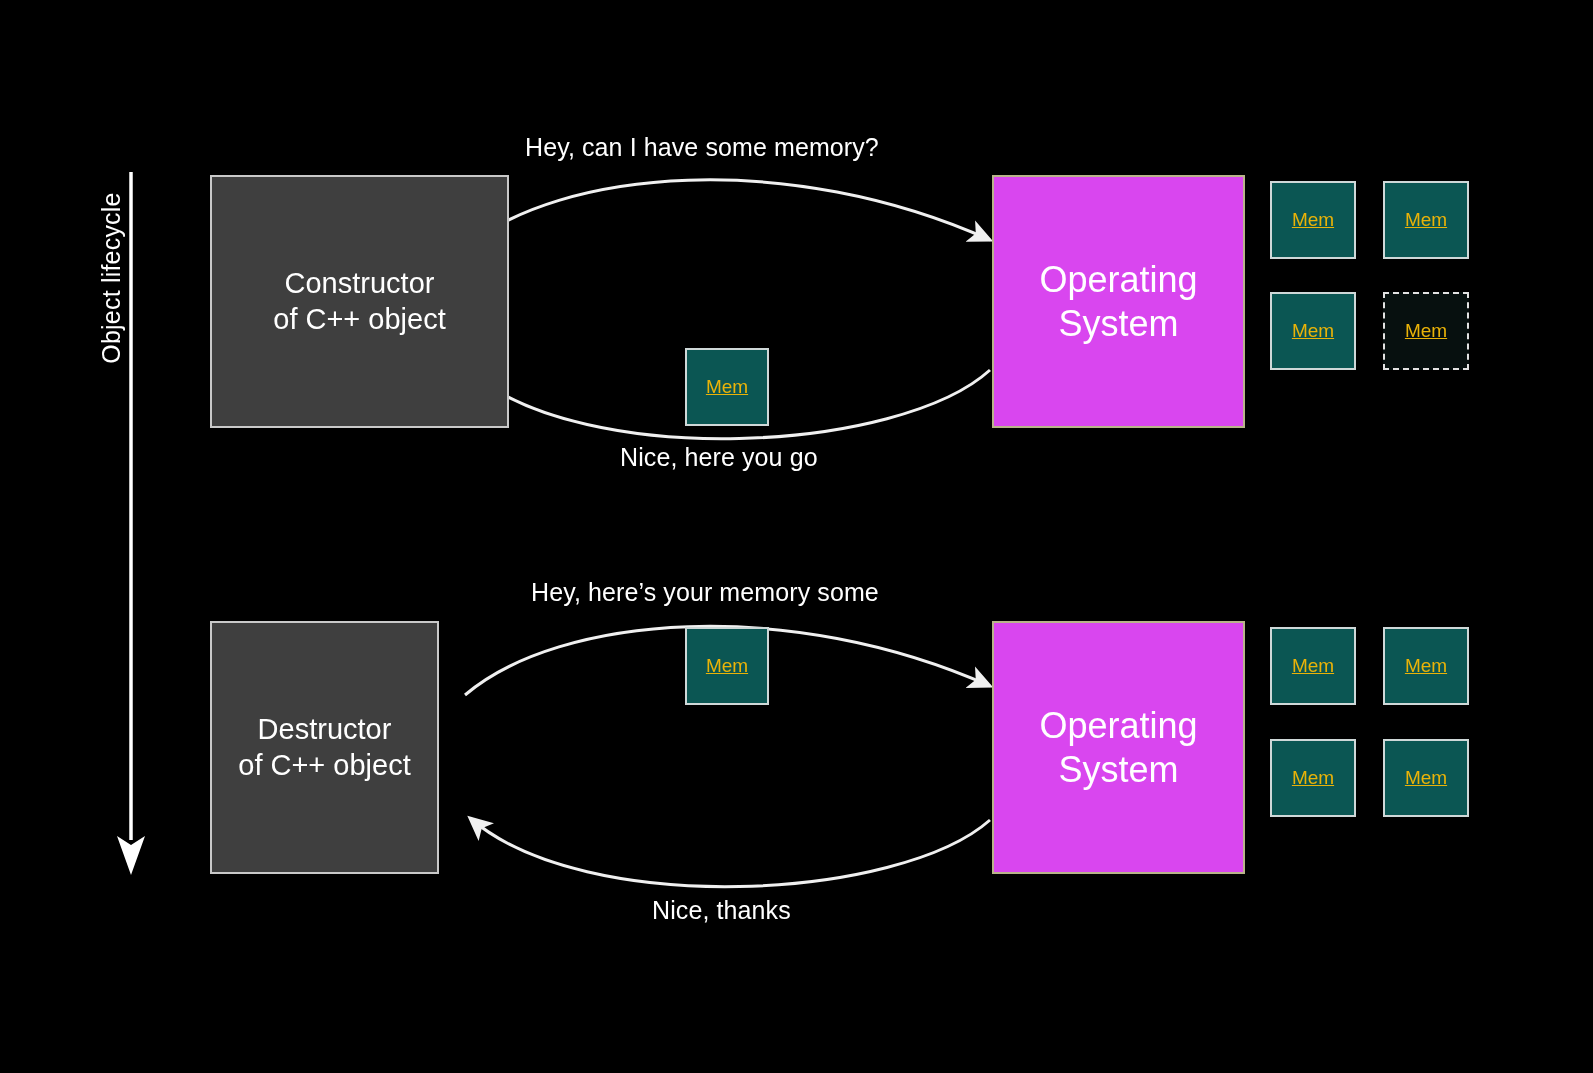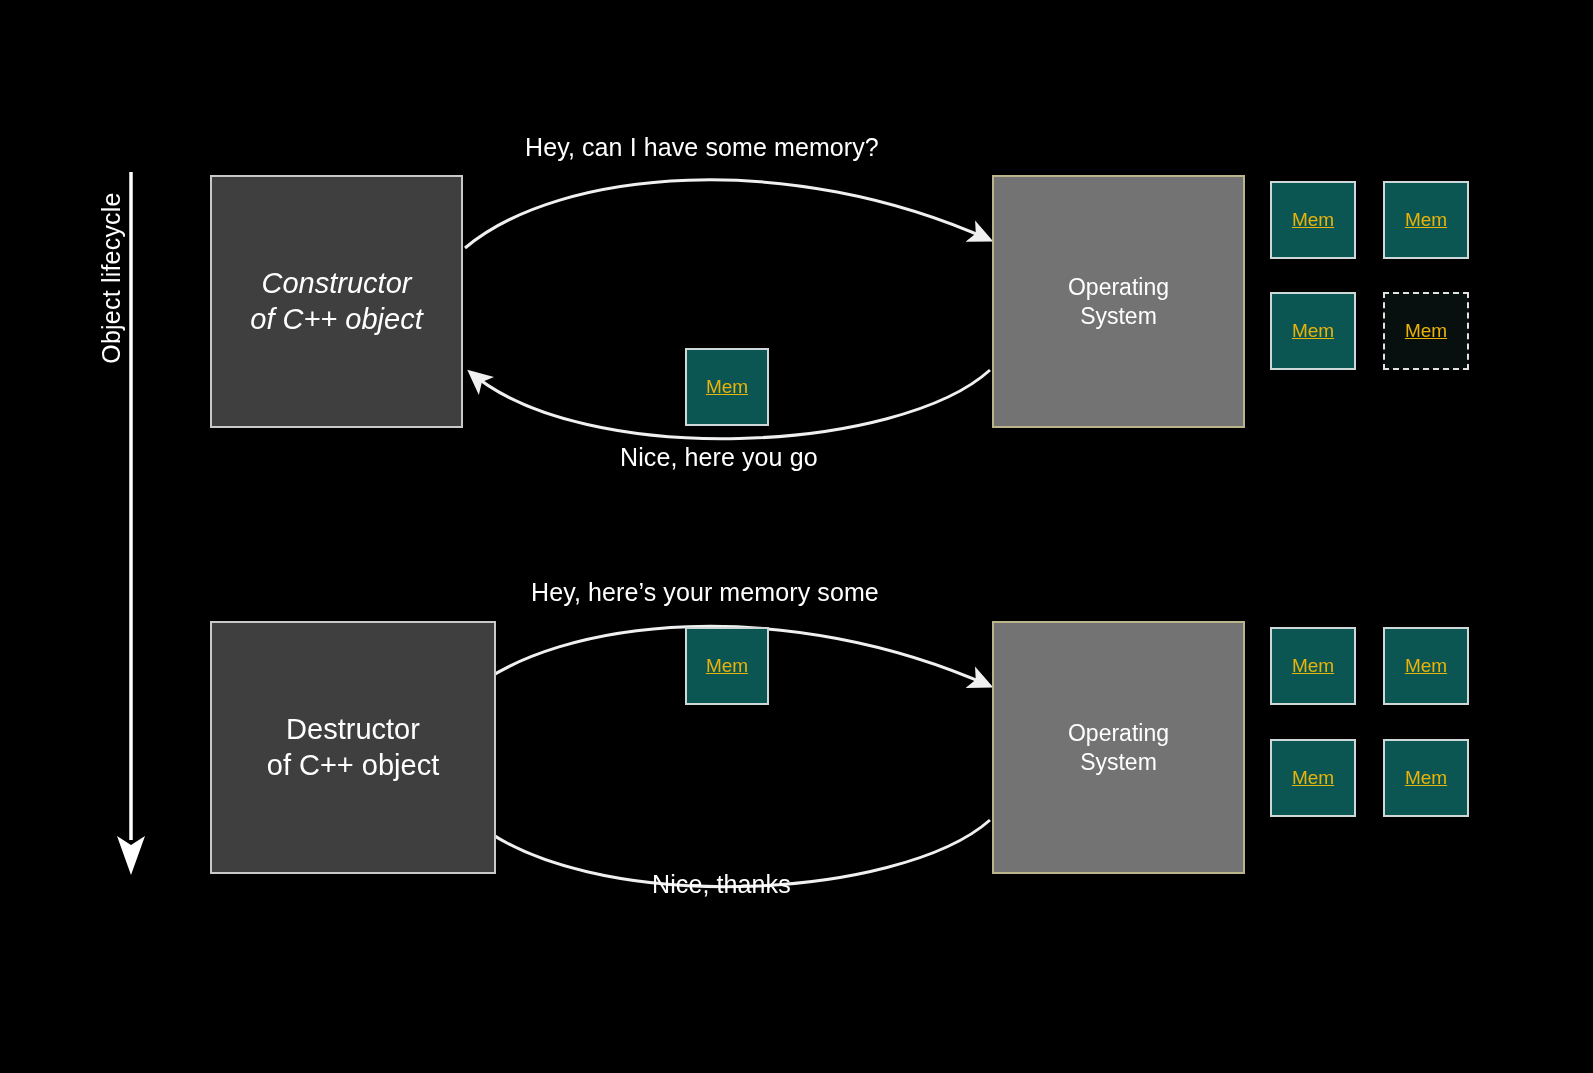--- a/index.html
+++ b/index.html
@@ -33,23 +33,23 @@
     text-align:center;
     color:#fff;
     line-height:1.22;
   }
   .node-obj{
     background:#3f3f3f;
     border:2px solid #c9c9c9;
     font-size:29px;
   }
   .node-os{
-    background:#737373;
+    background:#d946ef;
     border:2px solid #b9b48a;
-    font-size:23px;
+    font-size:36px;
   }
 
   
   .mem{
     position:absolute;
     box-sizing:border-box;
     display:flex;align-items:center;justify-content:center;
     background:#0b5653;
     border:2px solid #cfd8d8;
     color:#eab308;
@@ -94,21 +94,21 @@
 
     <path d="M990,370 C900,452 585,470 470,372" fill="none" stroke="#f0f0f0" stroke-width="3" marker-end="url(#ah2)"></path>
 
     <path d="M465,695 C560,614 790,597 990,686" fill="none" stroke="#f0f0f0" stroke-width="3" marker-end="url(#ah)"></path>
 
     <path d="M990,820 C900,900 585,918 470,818" fill="none" stroke="#f0f0f0" stroke-width="3" marker-end="url(#ah2)"></path>
   </svg>
 
   <div class="lifecycle-label">Object lifecycle</div>
 
-  <div class="node node-obj" style="left:210px;top:175px;width:253px;height:253px;font-style:italic;">
+  <div class="node node-obj" style="left:210px;top:175px;width:299px;height:253px;">
     <div>
       <div>Constructor</div>
       <div>of C++ object</div>
     </div>
   </div>
 
   <div class="node node-os" style="left:992px;top:175px;width:253px;height:253px;">
     <div>
       <div>Operating</div>
       <div>System</div>
@@ -119,37 +119,37 @@
 
   <div class="bubble" style="left:620px;top:443px;">Nice, here you go</div>
 
   <div class="mem" style="left:685px;top:348px;width:84px;height:78px;">Mem</div>
 
   <div class="mem" style="left:1270px;top:181px;width:86px;height:78px;">Mem</div>
   <div class="mem" style="left:1383px;top:181px;width:86px;height:78px;">Mem</div>
   <div class="mem" style="left:1270px;top:292px;width:86px;height:78px;">Mem</div>
   <div class="mem empty" style="left:1383px;top:292px;width:86px;height:78px;">Mem</div>
 
-  <div class="node node-obj" style="left:210px;top:621px;width:286px;height:253px;align-items:center;">
+  <div class="node node-obj" style="left:210px;top:621px;width:229px;height:253px;align-items:center;">
     <div>
       <div>Destructor</div>
       <div>of C++ object</div>
     </div>
   </div>
 
   <div class="node node-os" style="left:992px;top:621px;width:253px;height:253px;">
     <div>
       <div>Operating</div>
       <div>System</div>
     </div>
   </div>
 
   <div class="bubble" style="left:531px;top:578px;">Hey, here’s your memory some</div>
 
-  <div class="bubble" style="left:652px;top:870px;">Nice, thanks</div>
+  <div class="bubble" style="left:652px;top:896px;">Nice, thanks</div>
 
   <div class="mem" style="left:685px;top:627px;width:84px;height:78px;">Mem</div>
 
   <div class="mem" style="left:1270px;top:627px;width:86px;height:78px;">Mem</div>
   <div class="mem" style="left:1383px;top:627px;width:86px;height:78px;">Mem</div>
   <div class="mem" style="left:1270px;top:739px;width:86px;height:78px;">Mem</div>
   <div class="mem" style="left:1383px;top:739px;width:86px;height:78px;">Mem</div>
 
 </div>
 

